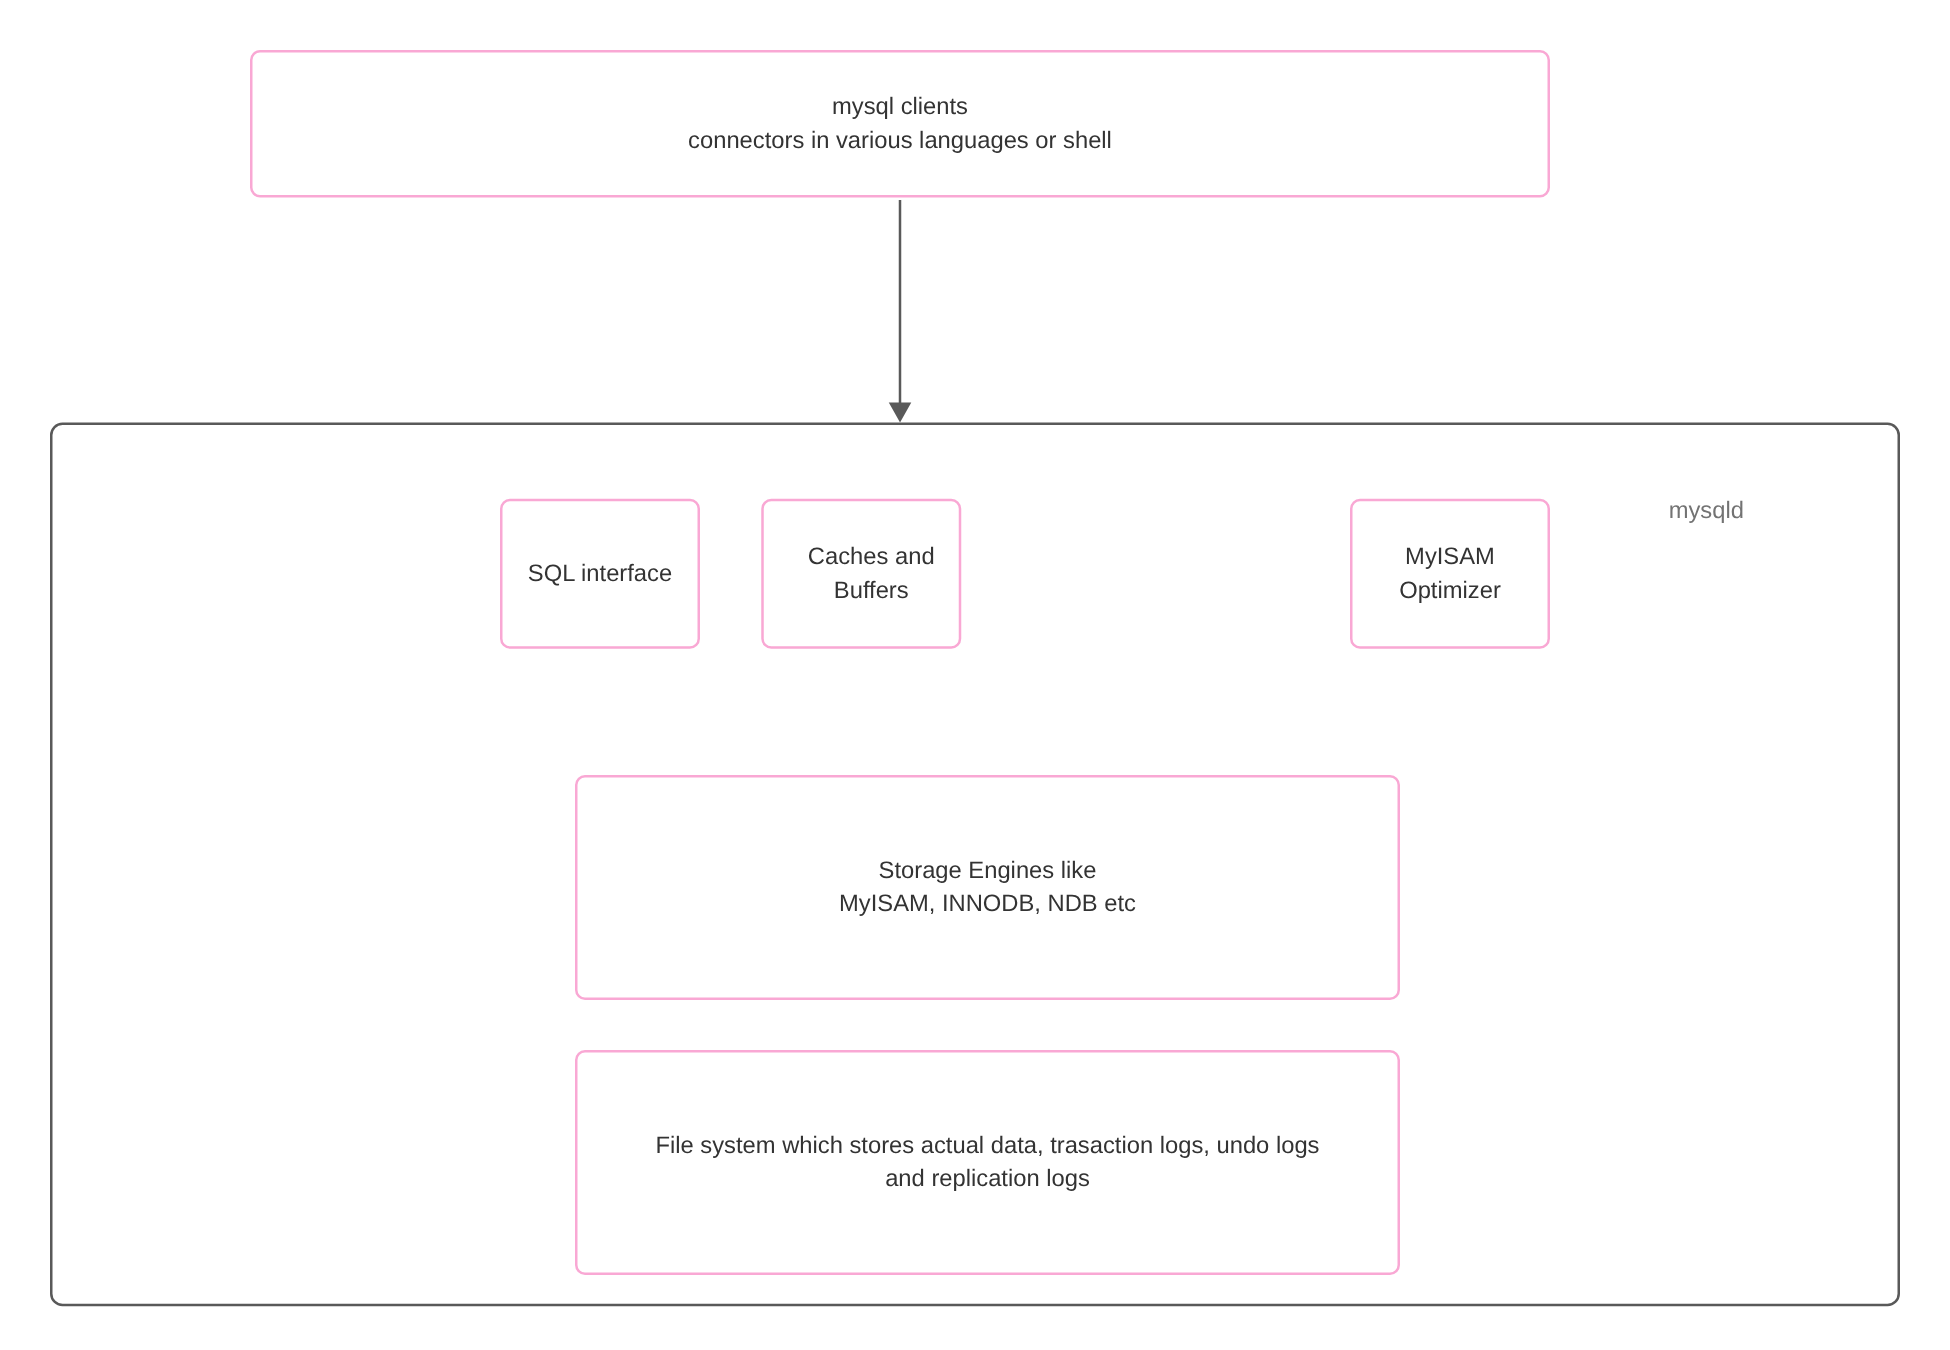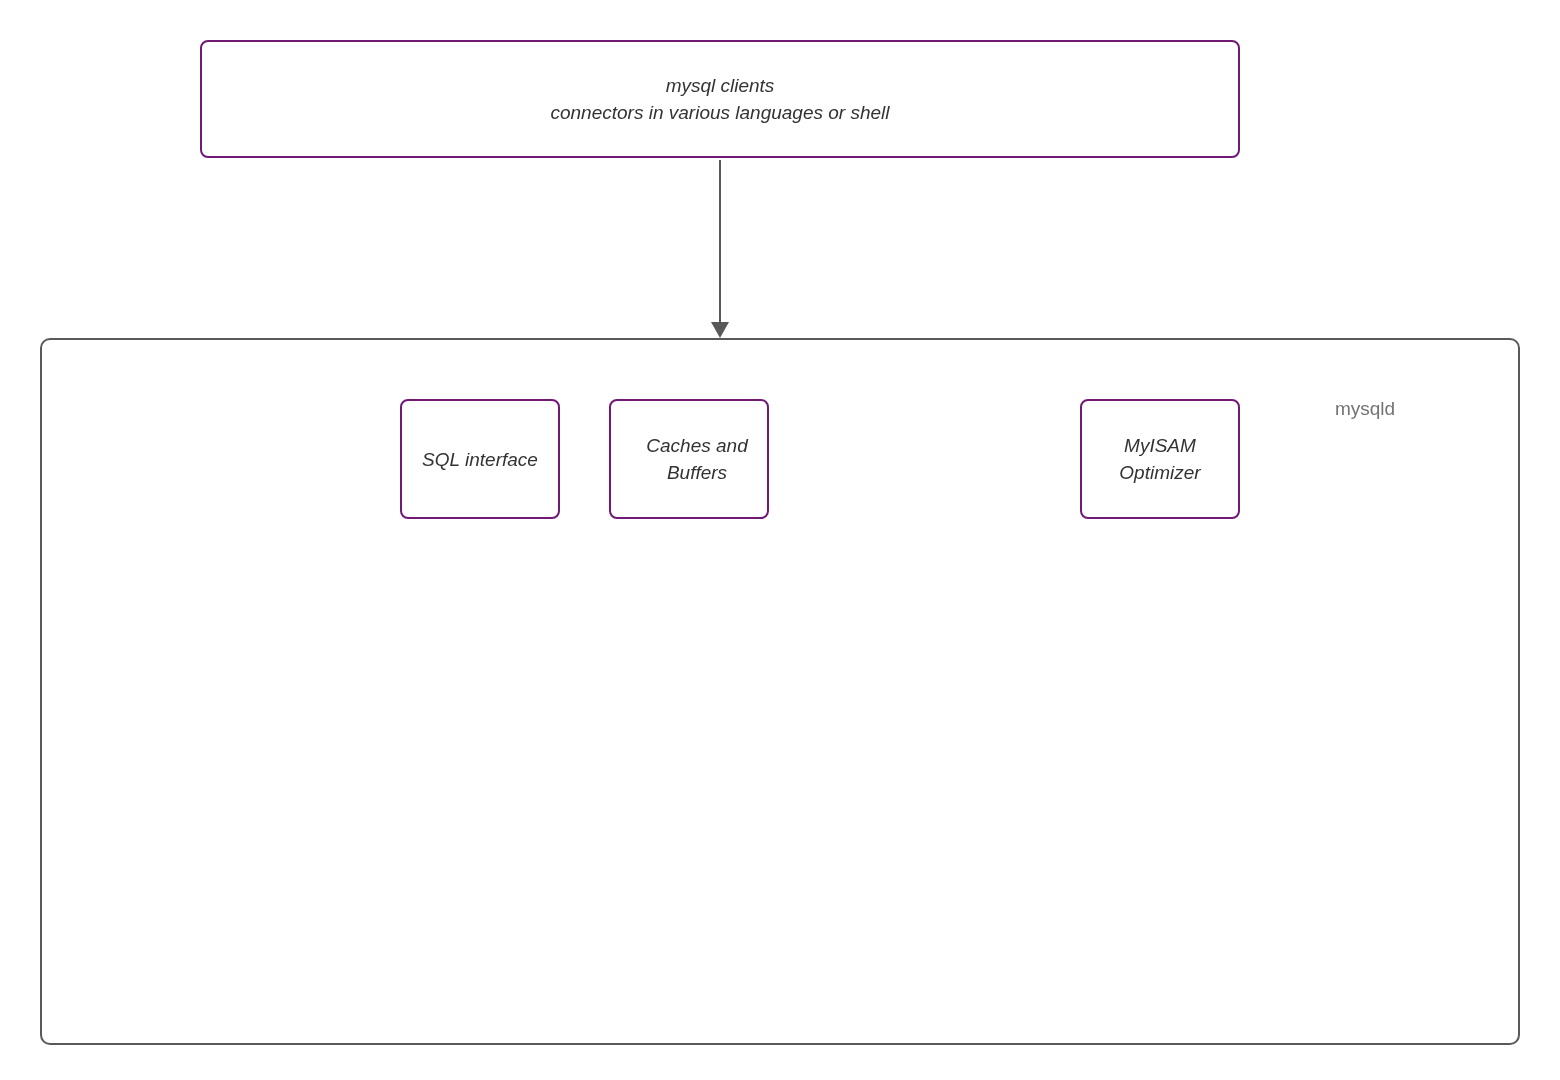--- a/index.html
+++ b/index.html
@@ -12,28 +12,27 @@
     width: 1560px;
     height: 1080px;
     background: #ffffff;
     font-family: "Liberation Sans", sans-serif;
     color: #333333;
     overflow: hidden;
   }
   .box {
     position: absolute;
     box-sizing: border-box;
-    border: 2px solid #701a75;
+    border: 2px solid #f9a8d4;
     border-radius: 8px;
     background: #ffffff;
     display: flex;
     align-items: center;
     justify-content: center;
     text-align: center;
-    font-style: italic;
   }
   .box .label {
     white-space: pre-line;
     font-size: 19px;
     line-height: 27px;
     color: #333333;
     padding: 0 10px;
   }
   
   .clients-box {
@@ -120,15 +119,23 @@
     <span class="label">Caches and
 Buffers</span>
   </div>
 
 
   <div class="box module-box module-4">
     <span class="label">MyISAM
 Optimizer</span>
   </div>
 
+  <div class="box storage-box">
+    <span class="label">Storage Engines like
+MyISAM, INNODB, NDB etc</span>
+  </div>
 
+  <div class="box filesystem-box">
+    <span class="label">File system which stores actual data, trasaction logs, undo logs
+and replication logs</span>
+  </div>
 
 </div>
 
 </body></html>

